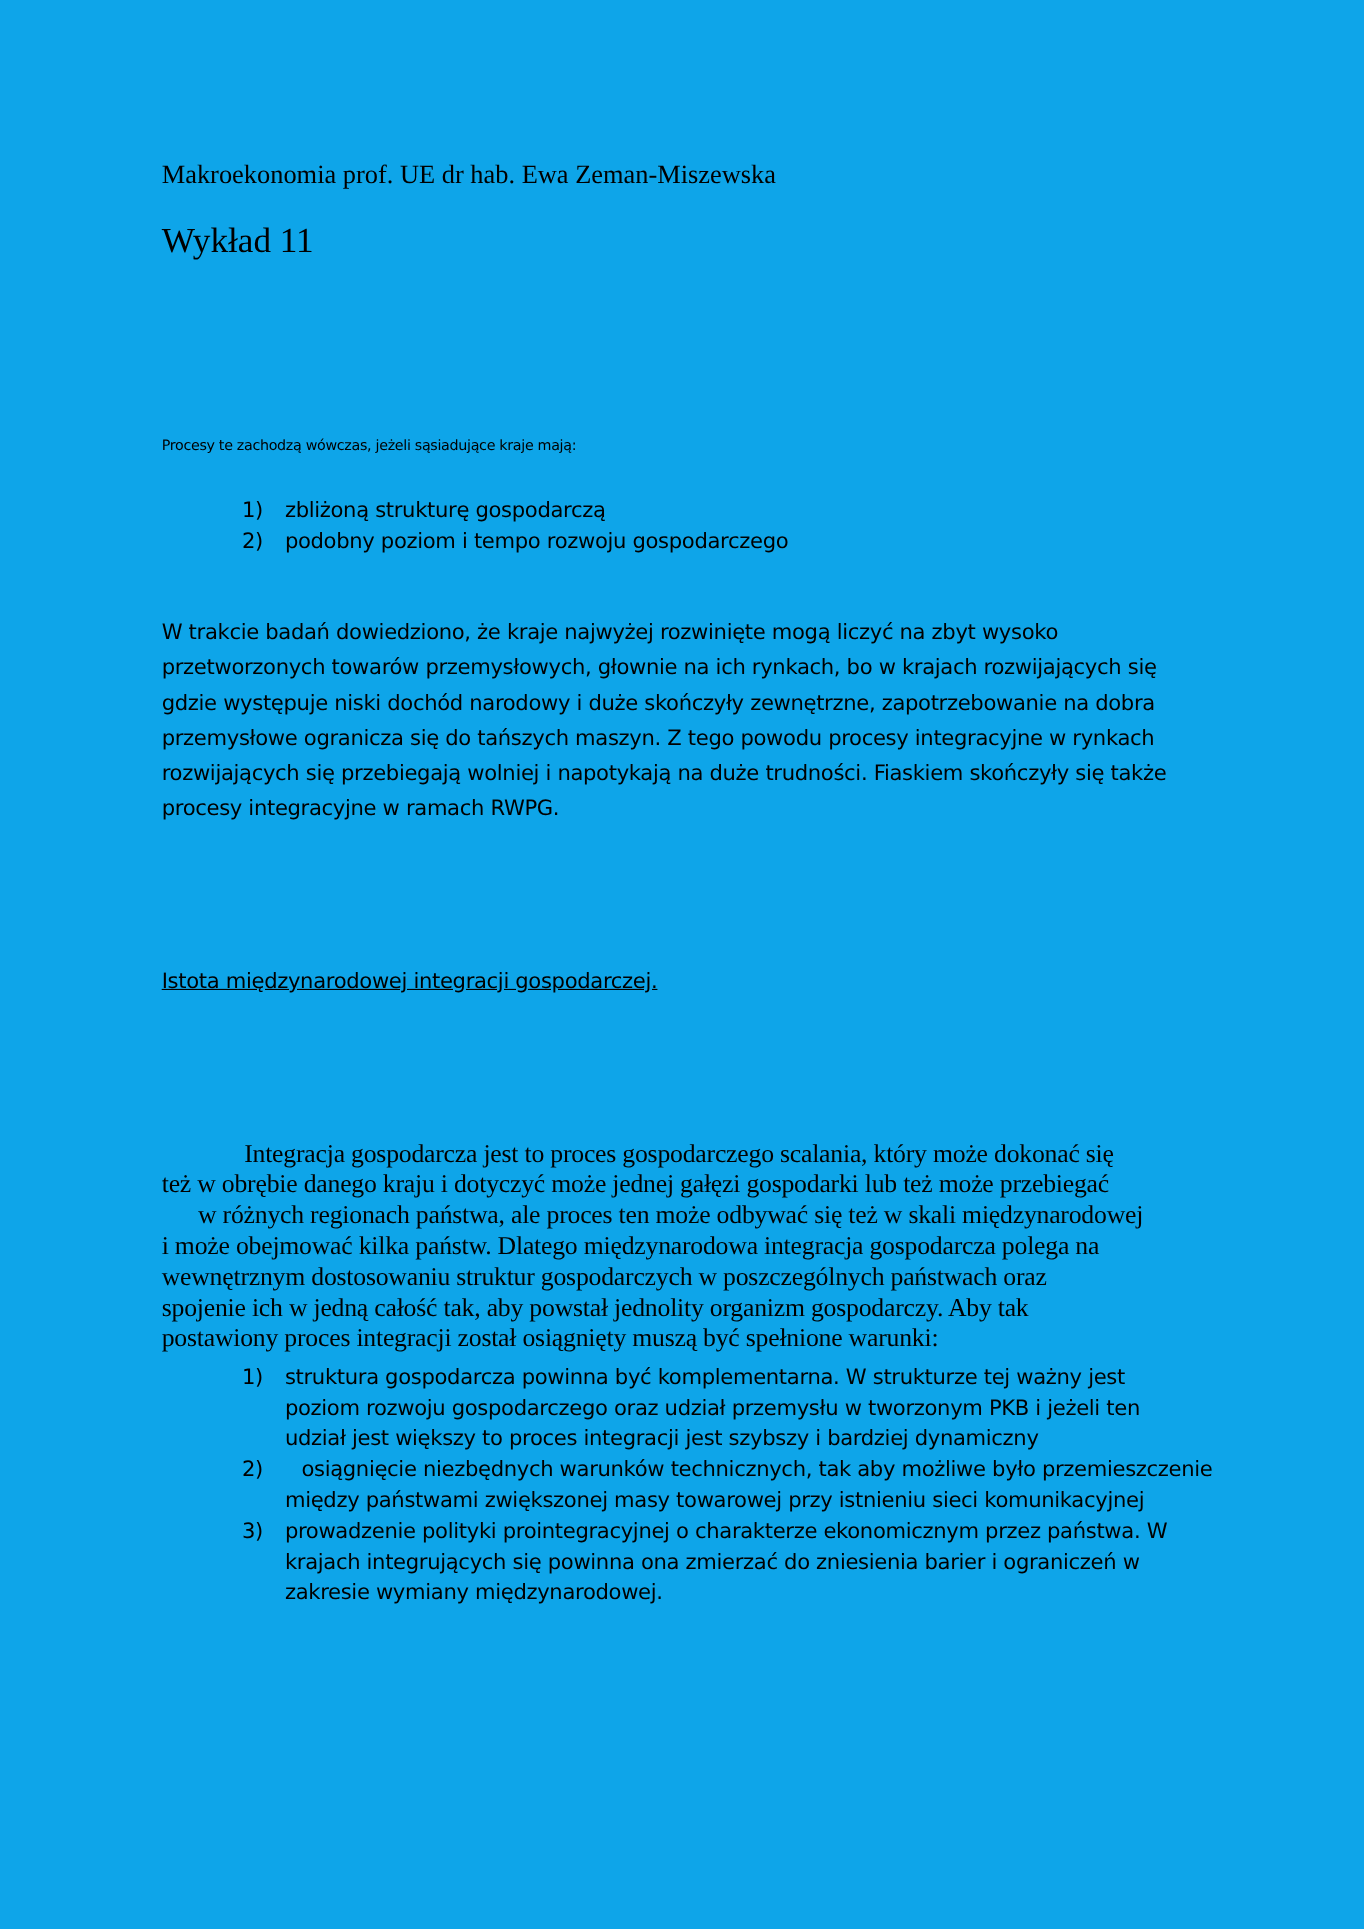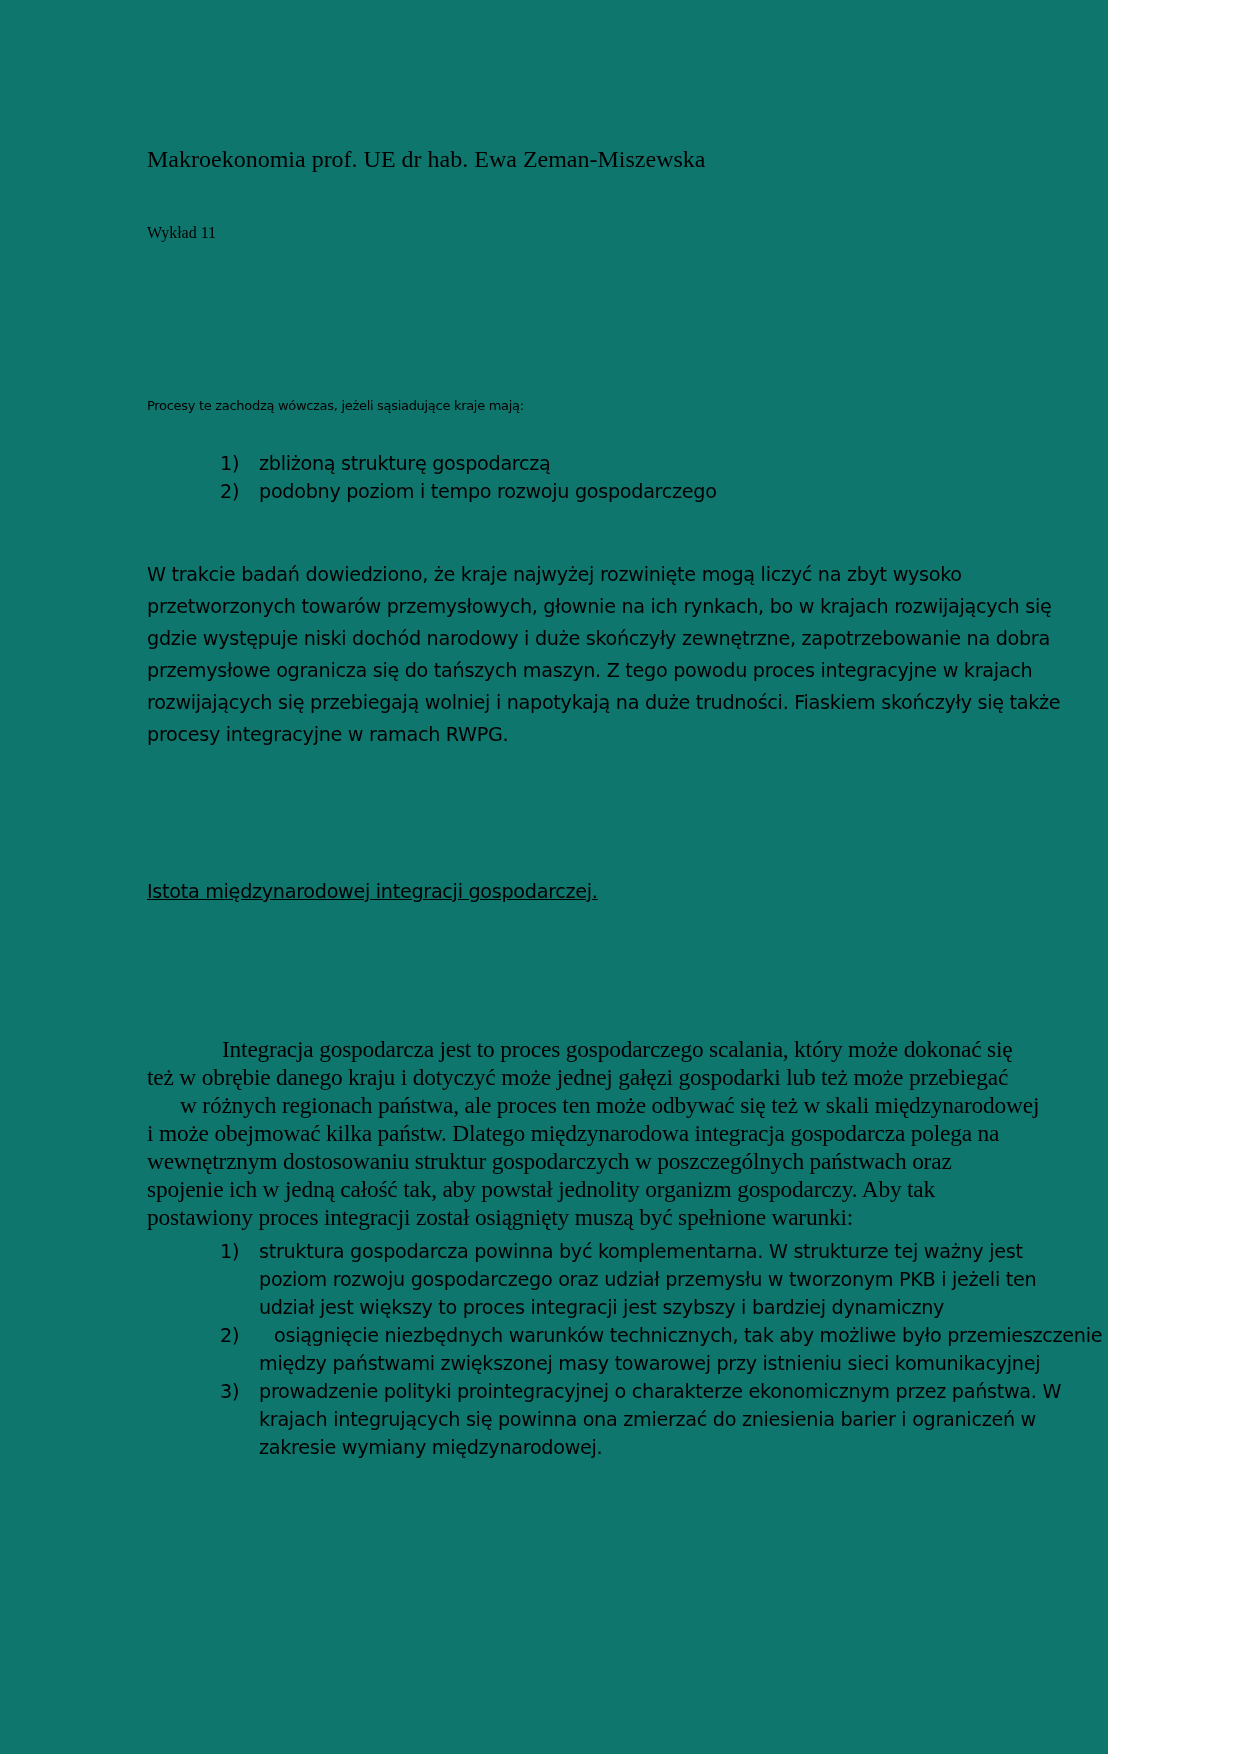--- a/index.html
+++ b/index.html
@@ -1,22 +1,22 @@
 <!DOCTYPE html>
 <html><head>
   <meta charset="utf-8">
   <style>
     html, body { margin: 0; padding: 0; background: #ffffff; }
     body { width: 1240px; height: 1754px; position: relative; overflow: hidden; color: #000; }
-    .page { position: absolute; left: 0; top: 0; width: 1108px; height: 1754px; background: #0f766e; }
+    .page { position: absolute; left: 0; top: 0; width: 1240px; height: 1754px; background: #0ea5e9; }
     .line { position: absolute; white-space: nowrap; }
     .serif { font-family: "Liberation Serif", "DejaVu Serif", serif; }
     .sans { font-family: "DejaVu Sans", "Liberation Sans", sans-serif; }
     .h-header { left: 147px; top: 146px; font-size: 24px; }
-    .h-lecture { left: 147px; top: 200px; font-size: 16px; margin-top: 24px; }
+    .h-lecture { left: 147px; top: 200px; font-size: 32px; }
     .h-title { left: 157px; top: 259px; font-size: 29px; font-weight: bold; font-family: "Liberation Sans", sans-serif; letter-spacing: 0.2px; }
     .intro { left: 147px; top: 398px; font-size: 13px; letter-spacing: -0.3px; }
     .li { font-size: 19.2px; letter-spacing: -0.3px; }
     .li .num { position: absolute; left: 0; }
     .li .txt { position: absolute; left: 39px; }
     .para { font-size: 19.2px; letter-spacing: -0.3px; left: 147px; }
     .section { left: 147px; top: 880px; font-size: 19.2px; letter-spacing: -0.3px; text-decoration: underline; }
     .para2 { font-family: "Liberation Serif", serif; font-size: 23.4px; left: 147px; letter-spacing: -0.2px; }
     .cond { font-size: 19.2px; letter-spacing: -0.3px; }
   </style>
@@ -36,21 +36,21 @@
   </div>
   <div class="line sans li" style="left:220px; top:480px;">
     <span class="num">2)</span>
     <span class="txt">podobny poziom i tempo rozwoju gospodarczego</span>
   </div>
 
   <div>
     <div class="line sans para" style="top:563px;">W trakcie badań dowiedziono, że kraje najwyżej rozwinięte mogą liczyć na zbyt wysoko</div>
     <div class="line sans para" style="top:595px;">przetworzonych towarów przemysłowych, głownie na ich rynkach, bo w krajach rozwijających się</div>
     <div class="line sans para" style="top:627px;">gdzie występuje niski dochód narodowy i duże skończyły zewnętrzne, zapotrzebowanie na dobra</div>
-    <div class="line sans para" style="top:659px;">przemysłowe ogranicza się do tańszych maszyn. Z tego powodu proces integracyjne w krajach</div>
+    <div class="line sans para" style="top:659px;">przemysłowe ogranicza się do tańszych maszyn. Z tego powodu procesy integracyjne w rynkach</div>
     <div class="line sans para" style="top:691px;">rozwijających się przebiegają wolniej i napotykają na duże trudności. Fiaskiem skończyły się także</div>
     <div class="line sans para" style="top:723px;">procesy integracyjne w ramach RWPG.</div>
   </div>
 
   <div class="line sans section">Istota międzynarodowej integracji gospodarczej.</div>
 
   <div>
     <div class="line para2" style="top:1036px; left:222px;">Integracja gospodarcza jest to proces gospodarczego scalania, który może dokonać się</div>
     <div class="line para2" style="top:1064px;">też w obrębie danego kraju i dotyczyć może jednej gałęzi gospodarki lub też może przebiegać</div>
     <div class="line para2" style="top:1092px;margin-left:33px;">w różnych regionach państwa, ale proces ten może odbywać się też w skali międzynarodowej</div>

